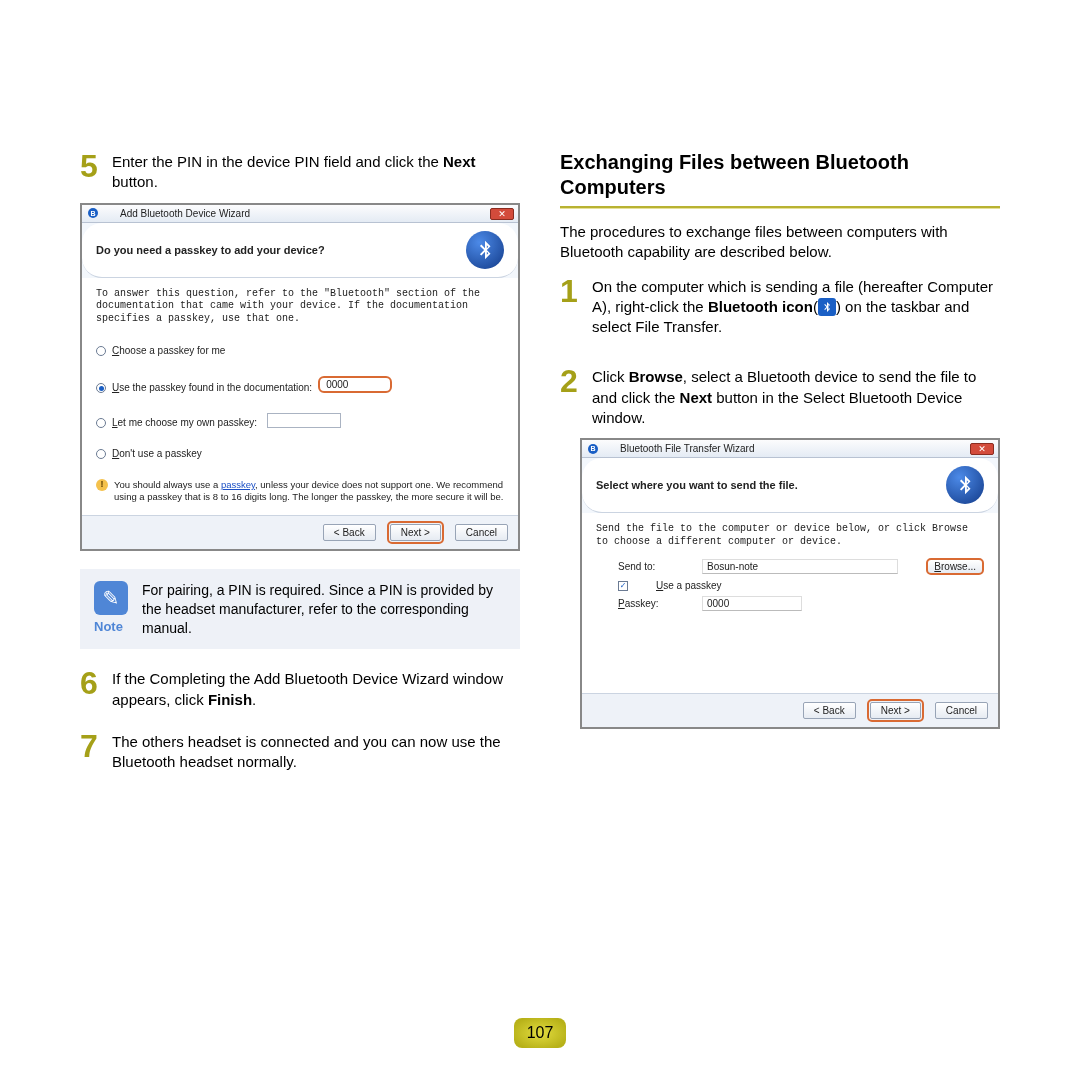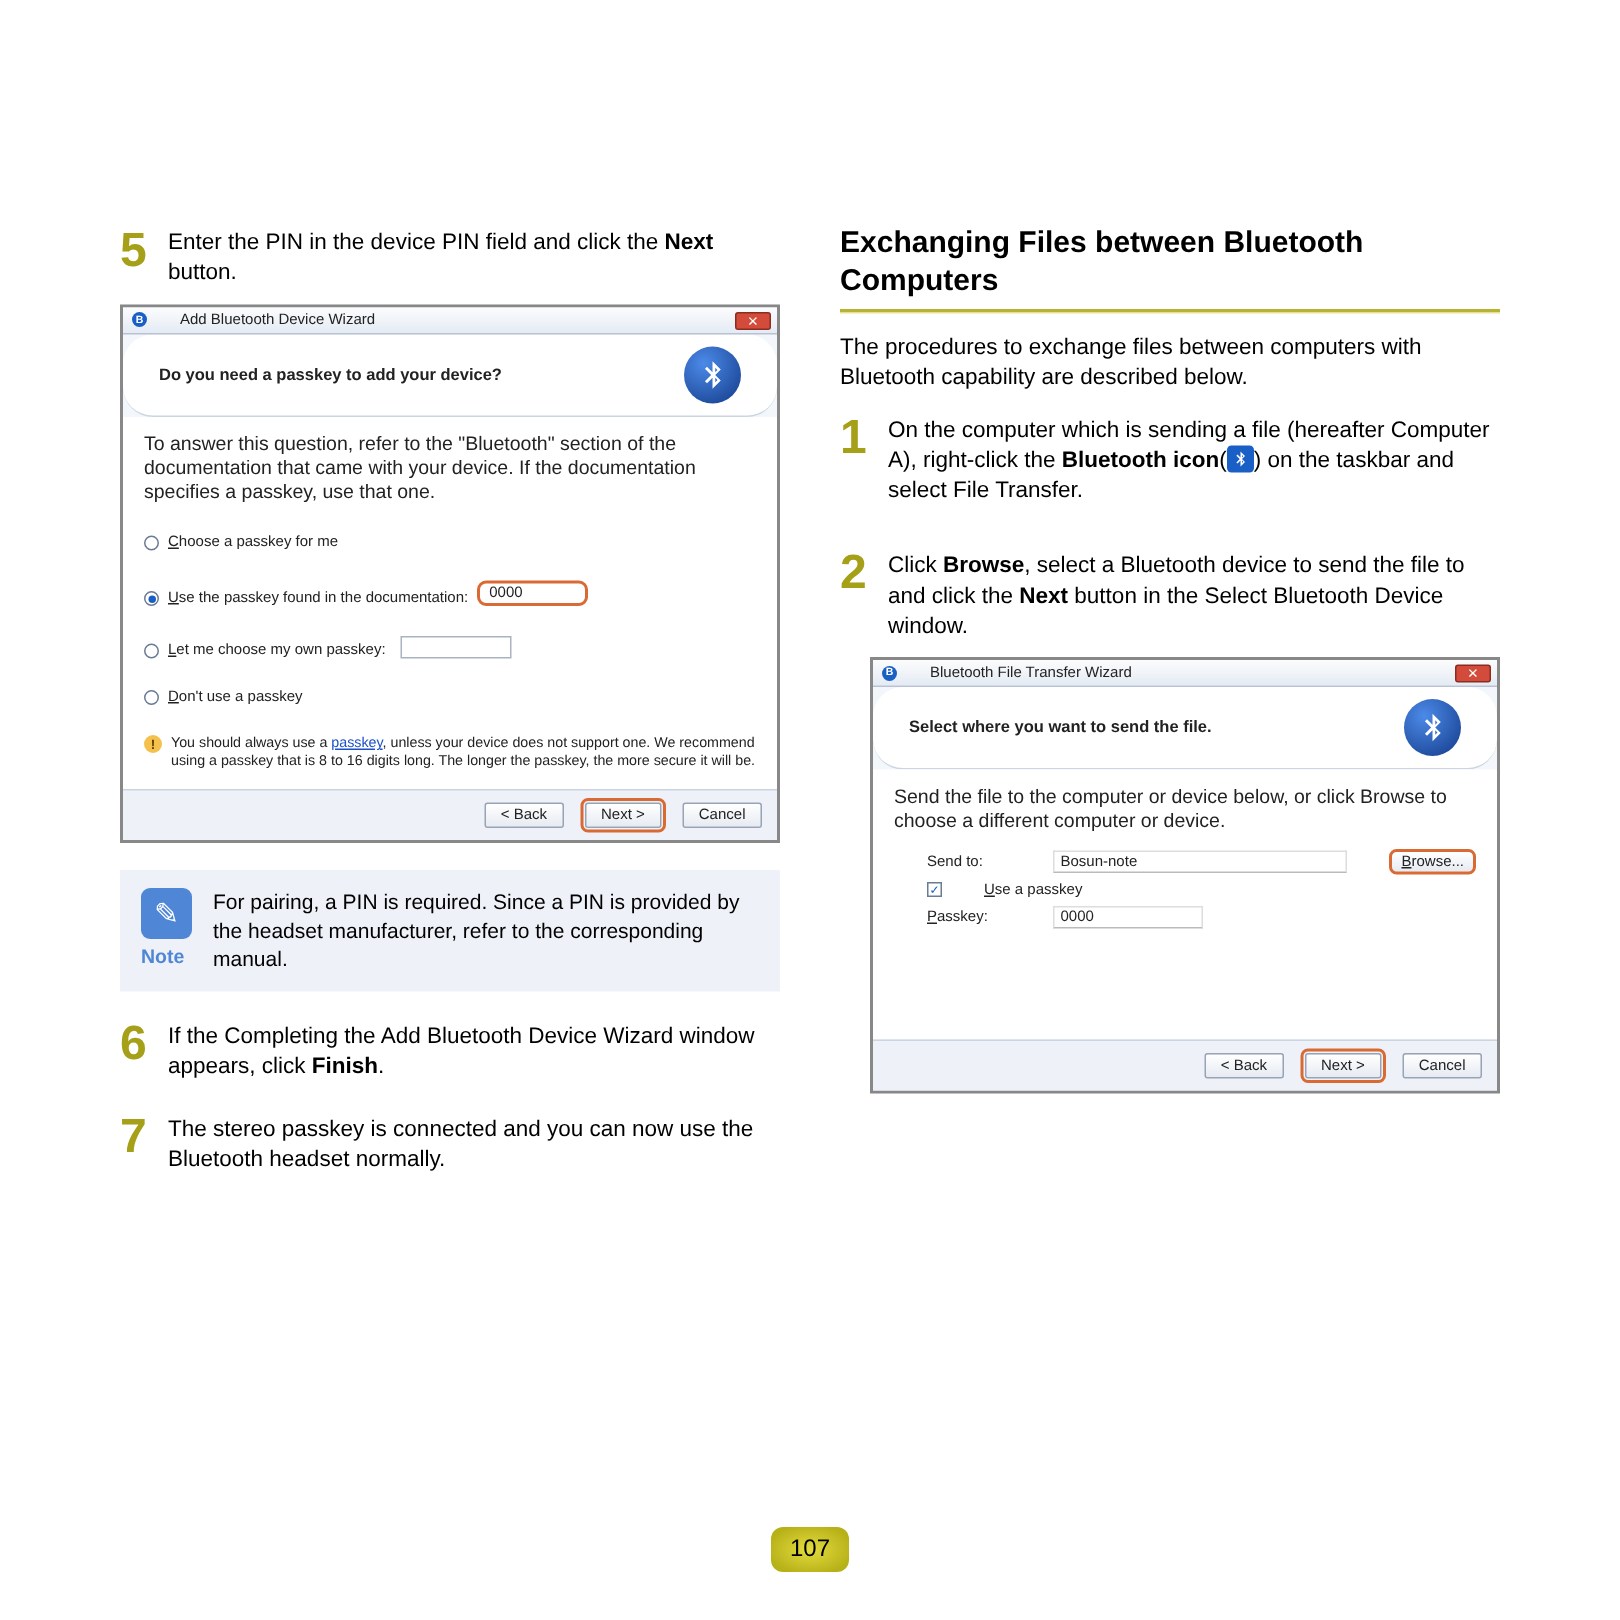--- a/index.html
+++ b/index.html
@@ -58,34 +58,34 @@
     position: absolute; right: 4px; top: 3px;
     width: 24px; height: 12px;
     background: #d34b3b;
     border: 1px solid #8a2c20;
     border-radius: 2px;
     color: #fff; font-size: 9px;
     display: flex; align-items: center; justify-content: center;
   }
   .dlg-head {
     display: flex; align-items: center; justify-content: space-between;
-    padding: 8px 24px;
+    padding: 8px 14px;
     border-bottom: 1px solid #cbd4e1;
     background: #fff;
     border-radius: 20px;
   }
   .dlg-head-text { font-weight: bold; font-size: 11px; }
   .bt-big {
     width: 38px; height: 38px; border-radius: 50%;
     background: radial-gradient(circle at 35% 30%, #4c8ae8, #123a88);
     display: flex; align-items: center; justify-content: center;
   }
   .bt-big svg { width: 22px; height: 22px; }
   .dlg-body { background: #fff; padding: 10px 14px 12px 14px; }
-  .desc { font-size: 13px; line-height: 1.25; margin-bottom: 10px; }
+  .desc { font-size: 10px; line-height: 1.25; margin-bottom: 10px; font-family: Liberation Mono, monospace; }
   .radio-row { display: flex; align-items: flex-end; gap: 6px; margin: 20px 0; font-size: 10px; }
   .radio {
     width: 10px; height: 10px; border: 1px solid #6b7b93; border-radius: 50%;
     display: inline-flex; align-items: center; justify-content: center;
   }
   .radio.sel::after { content: ""; width: 5px; height: 5px; background: #1a5fc5; border-radius: 50%; }
   .pinbox {
     border: 2.5px solid #d96a33;
     border-radius: 6px;
     padding: 1px 6px;
@@ -239,21 +239,21 @@
 
     <div class="stepitem">
       <div class="stepnum">6</div>
       <div class="steptext">
         <span>If the Completing the Add Bluetooth Device Wizard window appears, click </span><b>Finish</b><span>.</span>
       </div>
     </div>
 
     <div class="stepitem" style="margin-top:20px;">
       <div class="stepnum">7</div>
-      <div class="steptext">The stereo passkey is connected and you can now use the Bluetooth headset normally.</div>
+      <div class="steptext">The others headset is connected and you can now use the Bluetooth headset normally.</div>
     </div>
   </div>
 
   <div class="rightcol">
     <div class="section-title">Exchanging Files between Bluetooth Computers</div>
     <div class="title-rule"></div>
     <div class="intro">The procedures to exchange files between computers with Bluetooth capability are described below.</div>
 
     <div class="stepitem" style="margin-bottom:28px;">
       <div class="stepnum">1</div>

